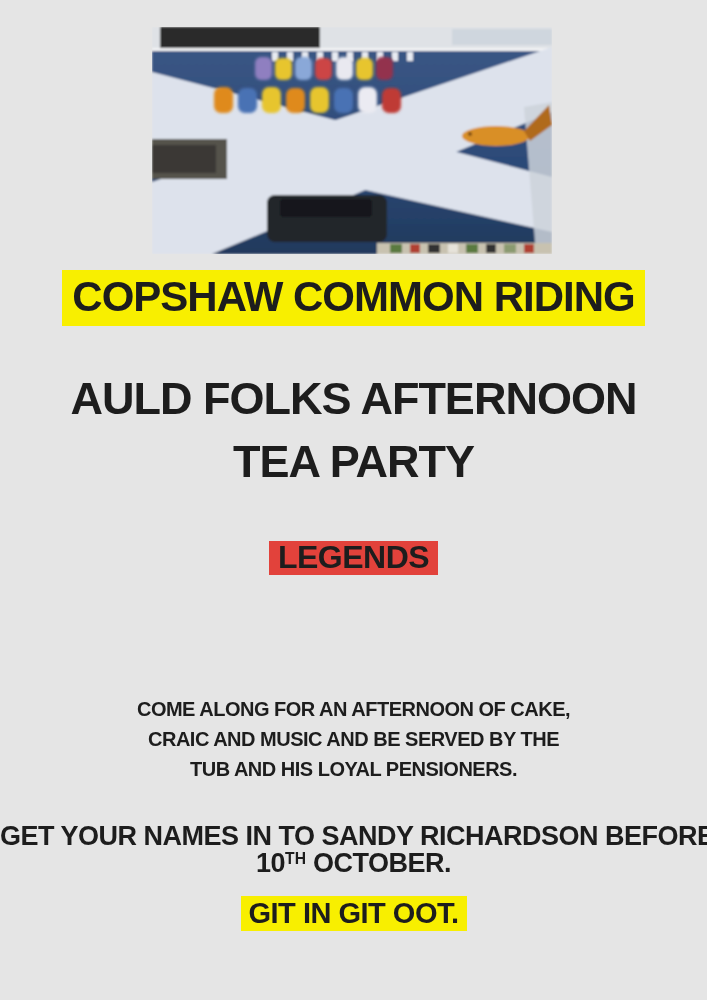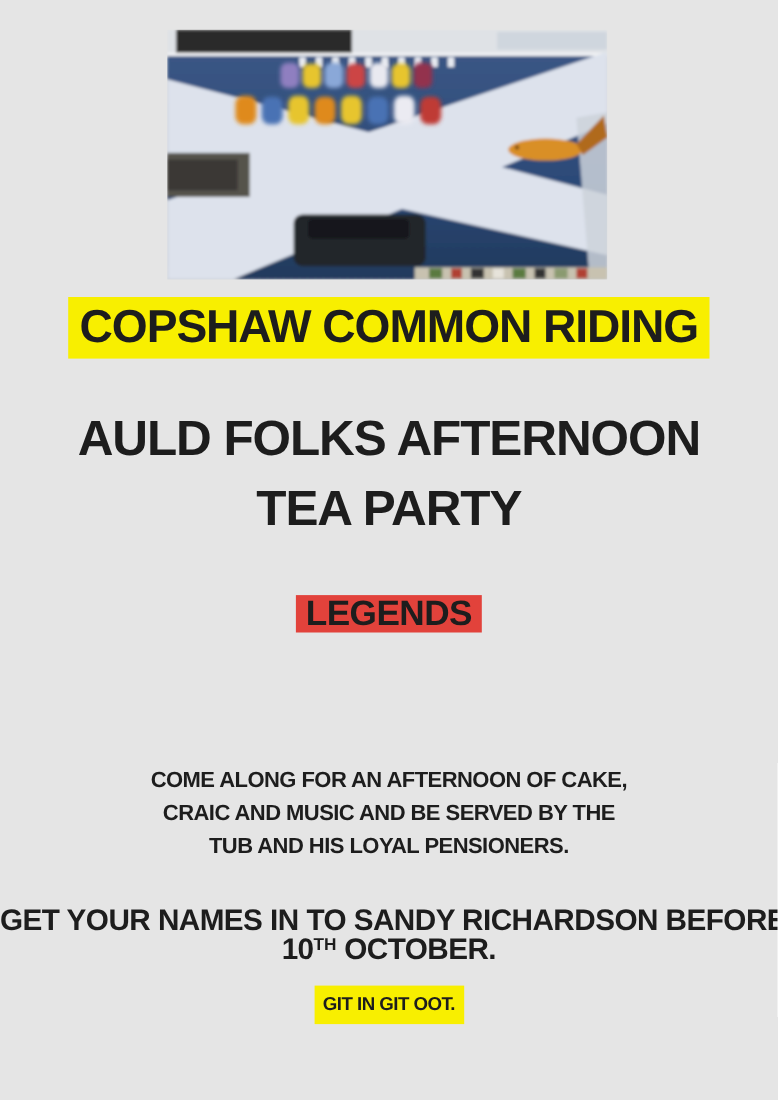--- a/index.html
+++ b/index.html
@@ -62,21 +62,21 @@
   .invite  { top: 601px; font-size: 28px; line-height: 32px; letter-spacing: -0.5px; }
   .details { top: 694px; font-size: 20px; line-height: 30px; letter-spacing: -0.5px; }
   .invite div, .details div, .rsvp div { white-space: nowrap; }
 
   .rsvp { top: 823px; font-size: 27px; line-height: 27px; letter-spacing: -0.5px; }
 
   .footer-row { top: 896px; }
   .footer-hl {
     display: inline-block;
     background: #f8ef00;
-    font-size: 17px;
+    font-size: 29px;
     line-height: 26px;
     letter-spacing: -0.5px;
     padding: 4px 8px 5px 8px;
   }
 </style>
 </head>
 <body>
 
 <div class="page">
 

